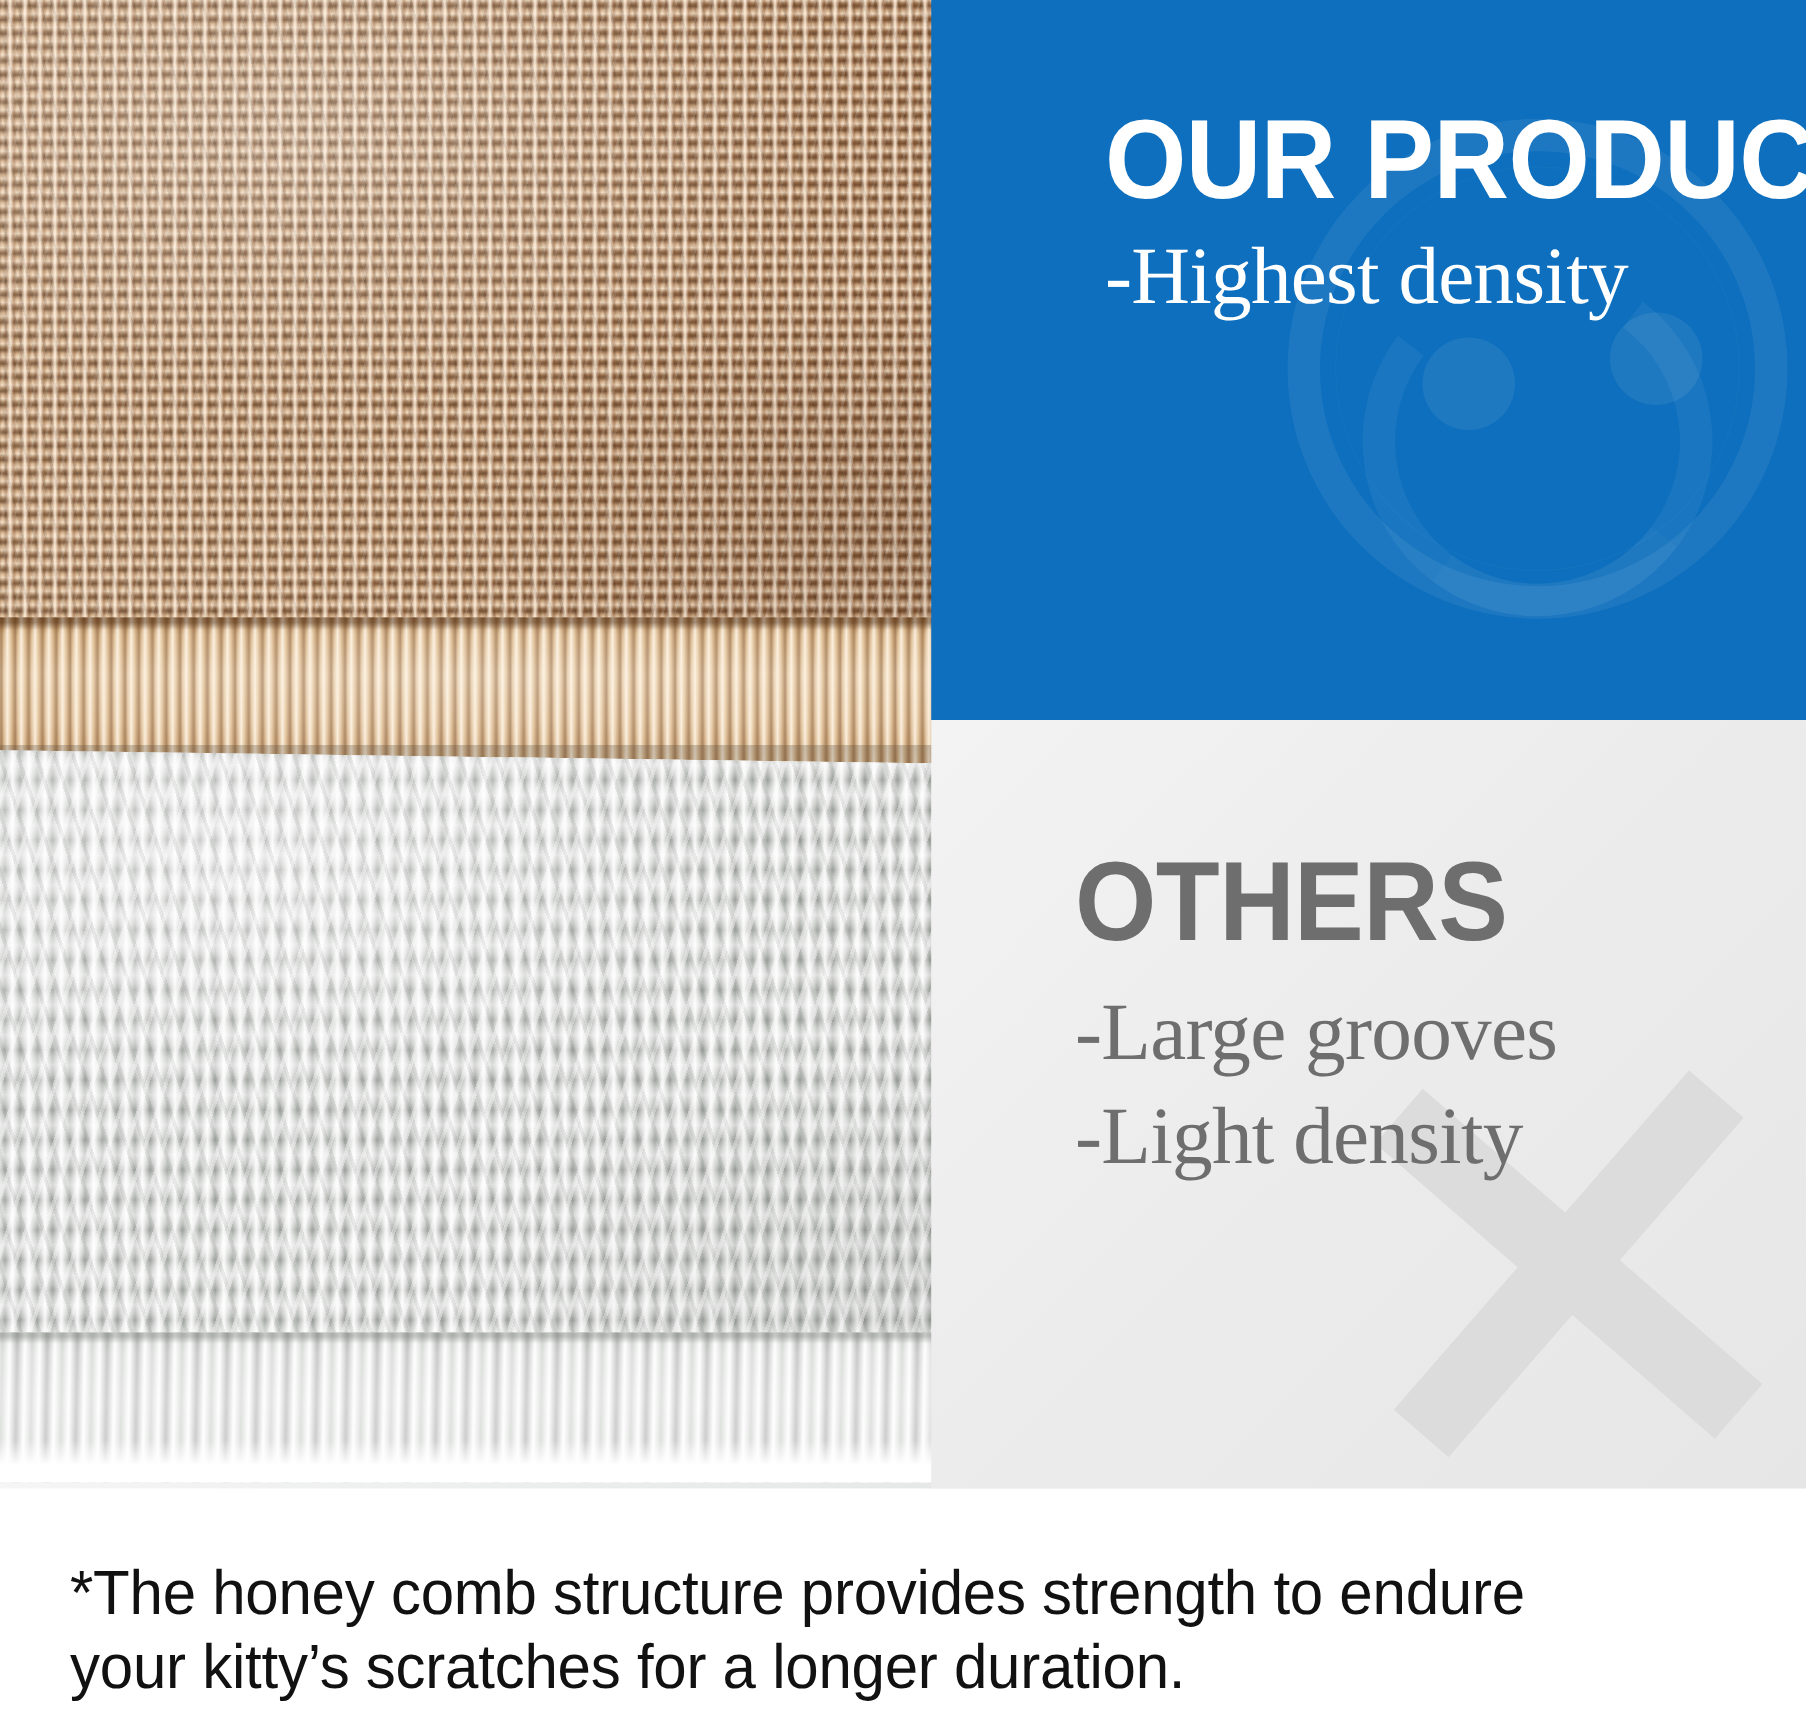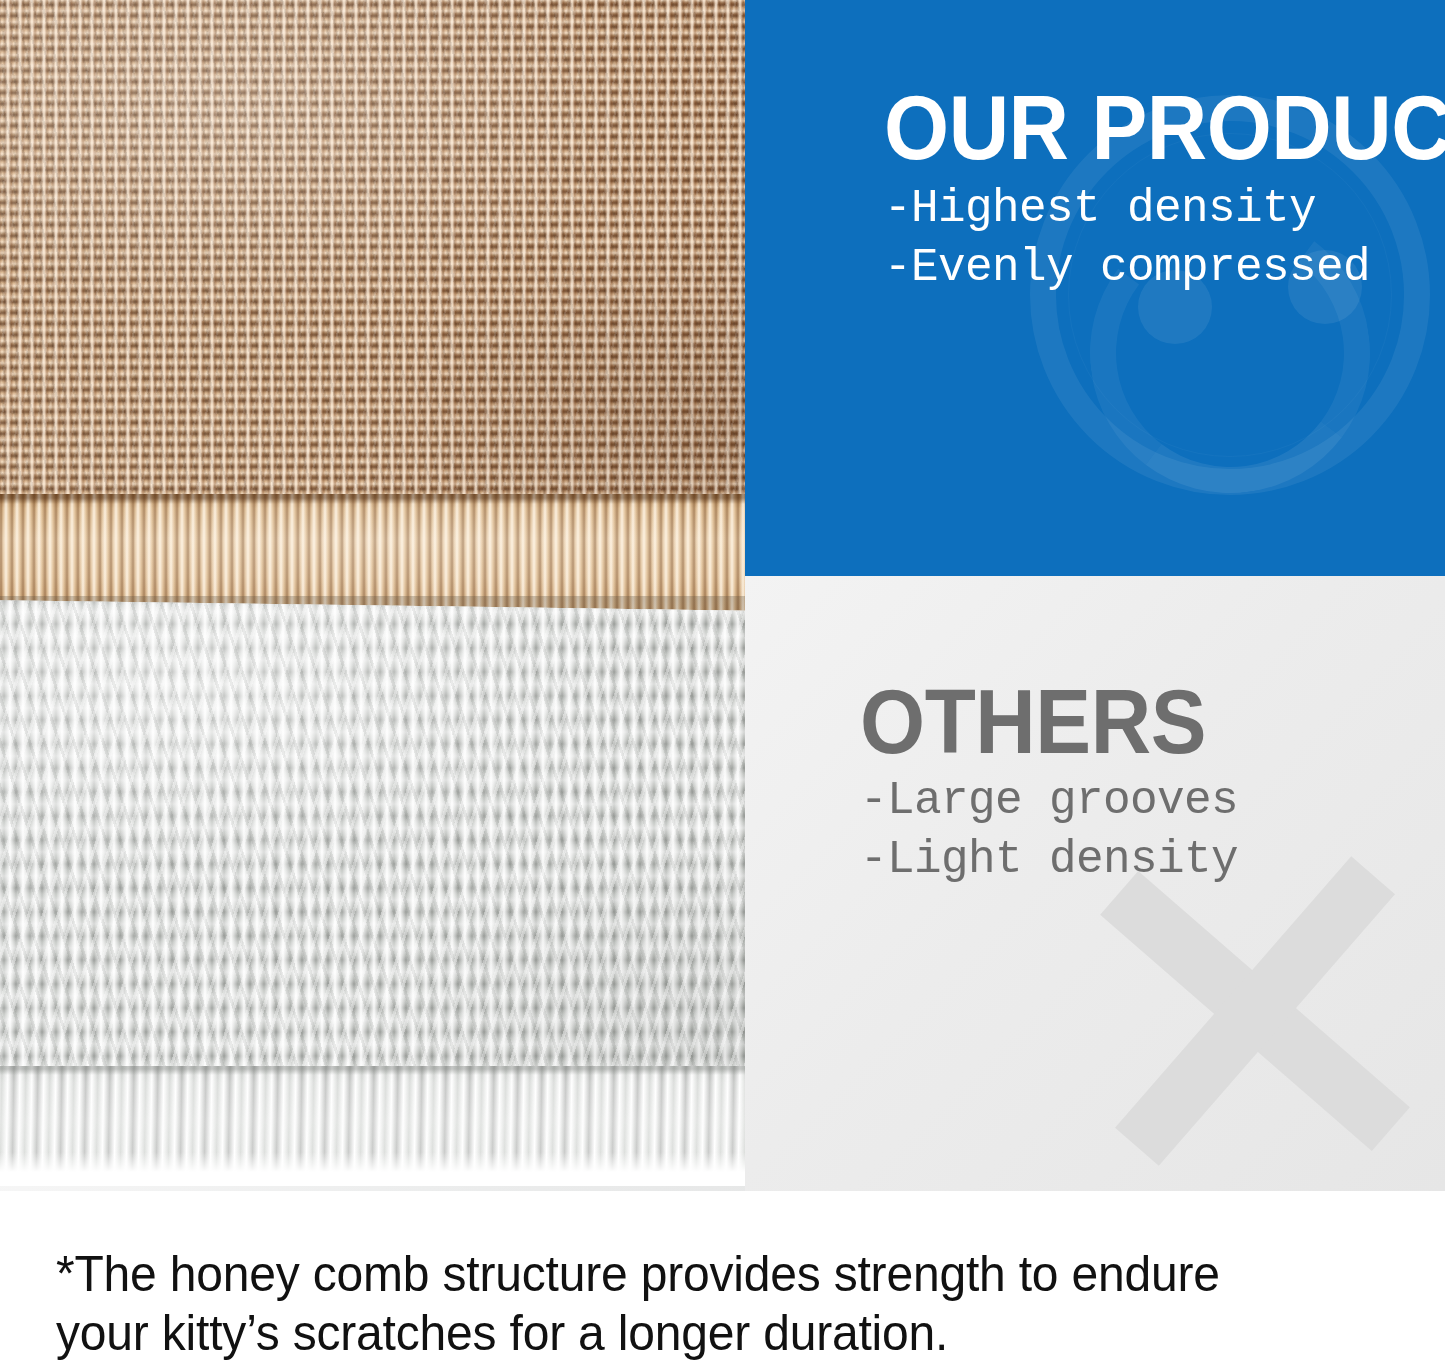--- a/index.html
+++ b/index.html
@@ -174,27 +174,27 @@
     font-size:90px; line-height:.82; letter-spacing:-.5px;
     transform:scaleX(.93); transform-origin:left center;
     white-space:nowrap;
   }
   .head-heavy.blue{ color:#ffffff; }
   .head-heavy.gray{ color:#6e6e6e; }
 
   .bullets{ margin-top:14px; }
   .bullets li{
     list-style:none; white-space:nowrap;
-    font-family:Liberation Mono, monospace;
-    font-weight:300; font-size:46px; line-height:1.28;
+    font-family:Liberation Serif, serif;
+    font-weight:300; font-size:65px; line-height:1.28;
     letter-spacing:-.6px;
   }
   .bullets.blue li{ color:#ffffff; }
   .bullets.gray li{ color:#6e6e6e; }
-  .txt-others .bullets{ margin-top:12px; }
+  .txt-others .bullets{ margin-top:25px; }
 
   
   .caption-strip{
     position:absolute; left:0; top:1191px; width:1445px; height:136px;
     background:#ffffff;
   }
   .caption{
     position:absolute; left:56px; top:54px; width:1350px;
     color:#111111;
     font-family:"Liberation Sans Narrow","Liberation Sans", sans-serif;
@@ -238,21 +238,20 @@
     <div class="xmark">
       <span class="a"></span>
       <span class="b"></span>
     </div>
   </div>
 
   <div class="txt-product">
     <div class="head-heavy blue">OUR PRODUCT</div>
     <ul class="bullets blue">
       <li>-Highest density</li>
-      <li>-Evenly compressed</li>
     </ul>
   </div>
 
   <div class="txt-others">
     <div class="head-heavy gray">OTHERS</div>
     <ul class="bullets gray">
       <li>-Large grooves</li>
       <li>-Light density</li>
     </ul>
   </div>

